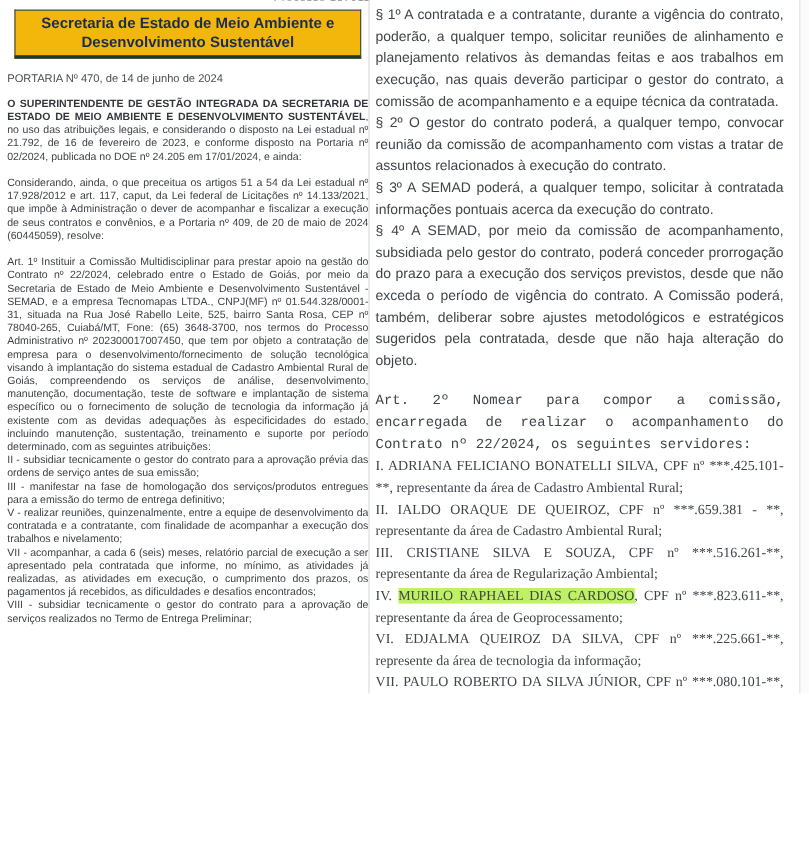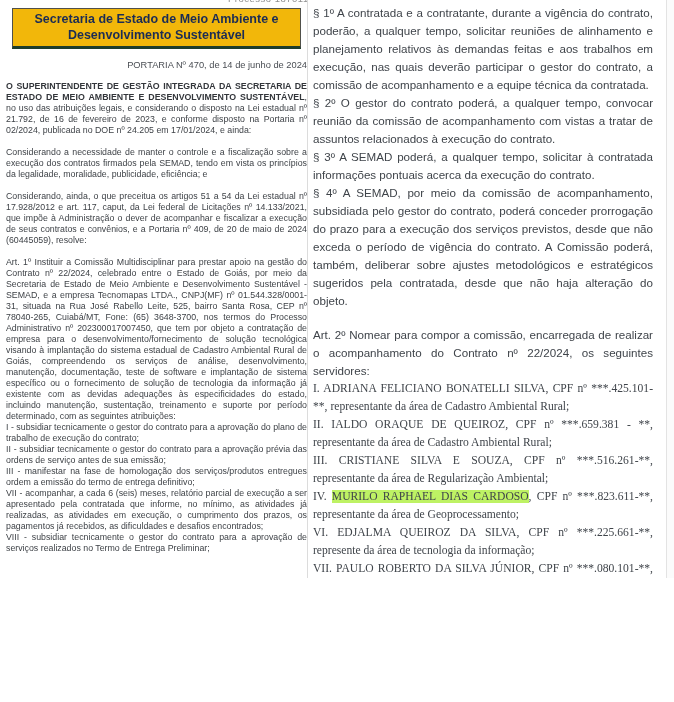--- a/index.html
+++ b/index.html
@@ -18,55 +18,54 @@
     white-space:nowrap;
   }
 
   
   .left-col{position:absolute; left:6px; top:0; width:301px;}
   .banner{
     margin:8px 6px 0 6px; background:#f2b70a; border:1px solid #50504a; border-bottom:3px solid #1d3d2c;
     text-align:center; font-weight:bold; font-size:12.5px; line-height:1.28; color:#1b2c55; padding:2px 6px 3px 6px;
   }
   .portaria-heading{
-    margin-top:11px; text-align:right; font-size:9.3px; color:#4a4e54;
+    margin-top:11px; text-align:left; font-size:9.3px; color:#4a4e54;
   }
   .left-body{font-size:8.8px; line-height:11px; color:#3e4247; text-align:justify; margin-top:11px;}
   .left-body p{margin:0 0 11px 0;}
   .left-body p.lead b{color:#33363b;}
   .attr-list{margin:0;}
   .attr-list div{margin:0;}
 
   
   .right-col{position:absolute; left:313px; top:4px; width:340px; font-size:11.6px; line-height:18px;
     color:#3f444a; text-align:justify;}
   .right-col p{margin:0;}
-  .right-col .art2-intro{margin-top:16px;}
+  .right-col .art2-intro{margin-top:16px;font-family:Liberation Mono, monospace;}
   .members div{margin:0;font-family:Liberation Serif, serif;}
   .hl{background:#bef264;}
 </style>
 </head>
 <body>
 
 <div id="screenshot">
 
   <span class="clipped-top">Processo 187011</span>
 
   <div class="left-col">
     <div class="banner">Secretaria de Estado de Meio Ambiente e Desenvolvimento Sustentável</div>
     <div class="portaria-heading">PORTARIA Nº 470, de 14 de junho de 2024</div>
     <div class="left-body">
       <p class="lead"><b>O SUPERINTENDENTE DE GESTÃO INTEGRADA DA SECRETARIA DE ESTADO DE MEIO AMBIENTE E DESENVOLVIMENTO SUSTENTÁVEL</b><span>, no uso das atribuições legais, e considerando o disposto na Lei estadual nº 21.792, de 16 de fevereiro de 2023, e conforme disposto na Portaria nº 02/2024, publicada no DOE nº 24.205 em 17/01/2024, e ainda:</span></p>
-      <p>Considerando a necessidade de manter o controle e a fiscalização sobre a execução dos contratos firmados pela SEMAD, tendo em vista os princípios da legalidade, moralidade, publicidade, eficiência; e</p>
       <p>Considerando, ainda, o que preceitua os artigos 51 a 54 da Lei estadual nº 17.928/2012 e art. 117, caput, da Lei federal de Licitações nº 14.133/2021, que impõe à Administração o dever de acompanhar e fiscalizar a execução de seus contratos e convênios, e a Portaria nº 409, de 20 de maio de 2024 (60445059), resolve:</p>
       <p style="margin-bottom:0;">Art. 1º  Instituir a Comissão Multidisciplinar para prestar apoio na gestão do Contrato nº 22/2024, celebrado entre o Estado de Goiás, por meio da Secretaria de Estado de Meio Ambiente e Desenvolvimento Sustentável - SEMAD, e a empresa Tecnomapas LTDA., CNPJ(MF) nº 01.544.328/0001-31, situada na Rua José Rabello Leite, 525, bairro Santa Rosa, CEP nº 78040-265, Cuiabá/MT, Fone: (65) 3648-3700, nos termos do Processo Administrativo nº 202300017007450, que tem por objeto a contratação de empresa para o desenvolvimento/fornecimento de solução tecnológica visando à implantação do sistema estadual de Cadastro Ambiental Rural de Goiás, compreendendo os serviços de análise, desenvolvimento, manutenção, documentação, teste de software e implantação de sistema específico ou o fornecimento de solução de tecnologia da informação já existente com as devidas adequações às especificidades do estado, incluindo manutenção, sustentação, treinamento e suporte por período determinado, com as seguintes atribuições:</p>
       <div class="attr-list">
-        <div>I - subsidiar tecnicamente o gestor do contrato para a aprovação do plano de trabalho de execução do contrato;</div>
         <div>II - subsidiar tecnicamente o gestor do contrato para a aprovação prévia das ordens de serviço antes de sua emissão;</div>
-        <div>III - manifestar na fase de homologação dos serviços/produtos entregues ordem a emissão do termo de entrega definitivo;</div>
+        <div>III - manifestar na fase de homologação dos serviços/produtos entregues para a emissão do termo de entrega definitivo;</div>
+        <div>V - realizar reuniões, quinzenalmente, entre a equipe de desenvolvimento da contratada e a contratante, com finalidade de acompanhar a execução dos trabalhos e nivelamento;</div>
         <div>VII - acompanhar, a cada 6 (seis) meses, relatório parcial de execução a ser apresentado pela contratada que informe, no mínimo, as atividades já realizadas, as atividades em execução, o cumprimento dos prazos, os pagamentos já recebidos, as dificuldades e desafios encontrados;</div>
         <div>VIII - subsidiar tecnicamente o gestor do contrato para a aprovação de serviços realizados no Termo de Entrega Preliminar;</div>
       </div>
     </div>
   </div>
 
   <div class="col-divider"></div>
 
   <div class="right-col">
     <p>§ 1º A contratada e a contratante, durante a vigência do contrato, poderão, a qualquer tempo, solicitar reuniões de alinhamento e planejamento relativos às demandas feitas e aos trabalhos em execução, nas quais deverão participar o gestor do contrato, a comissão de acompanhamento e a equipe técnica da contratada.</p>

